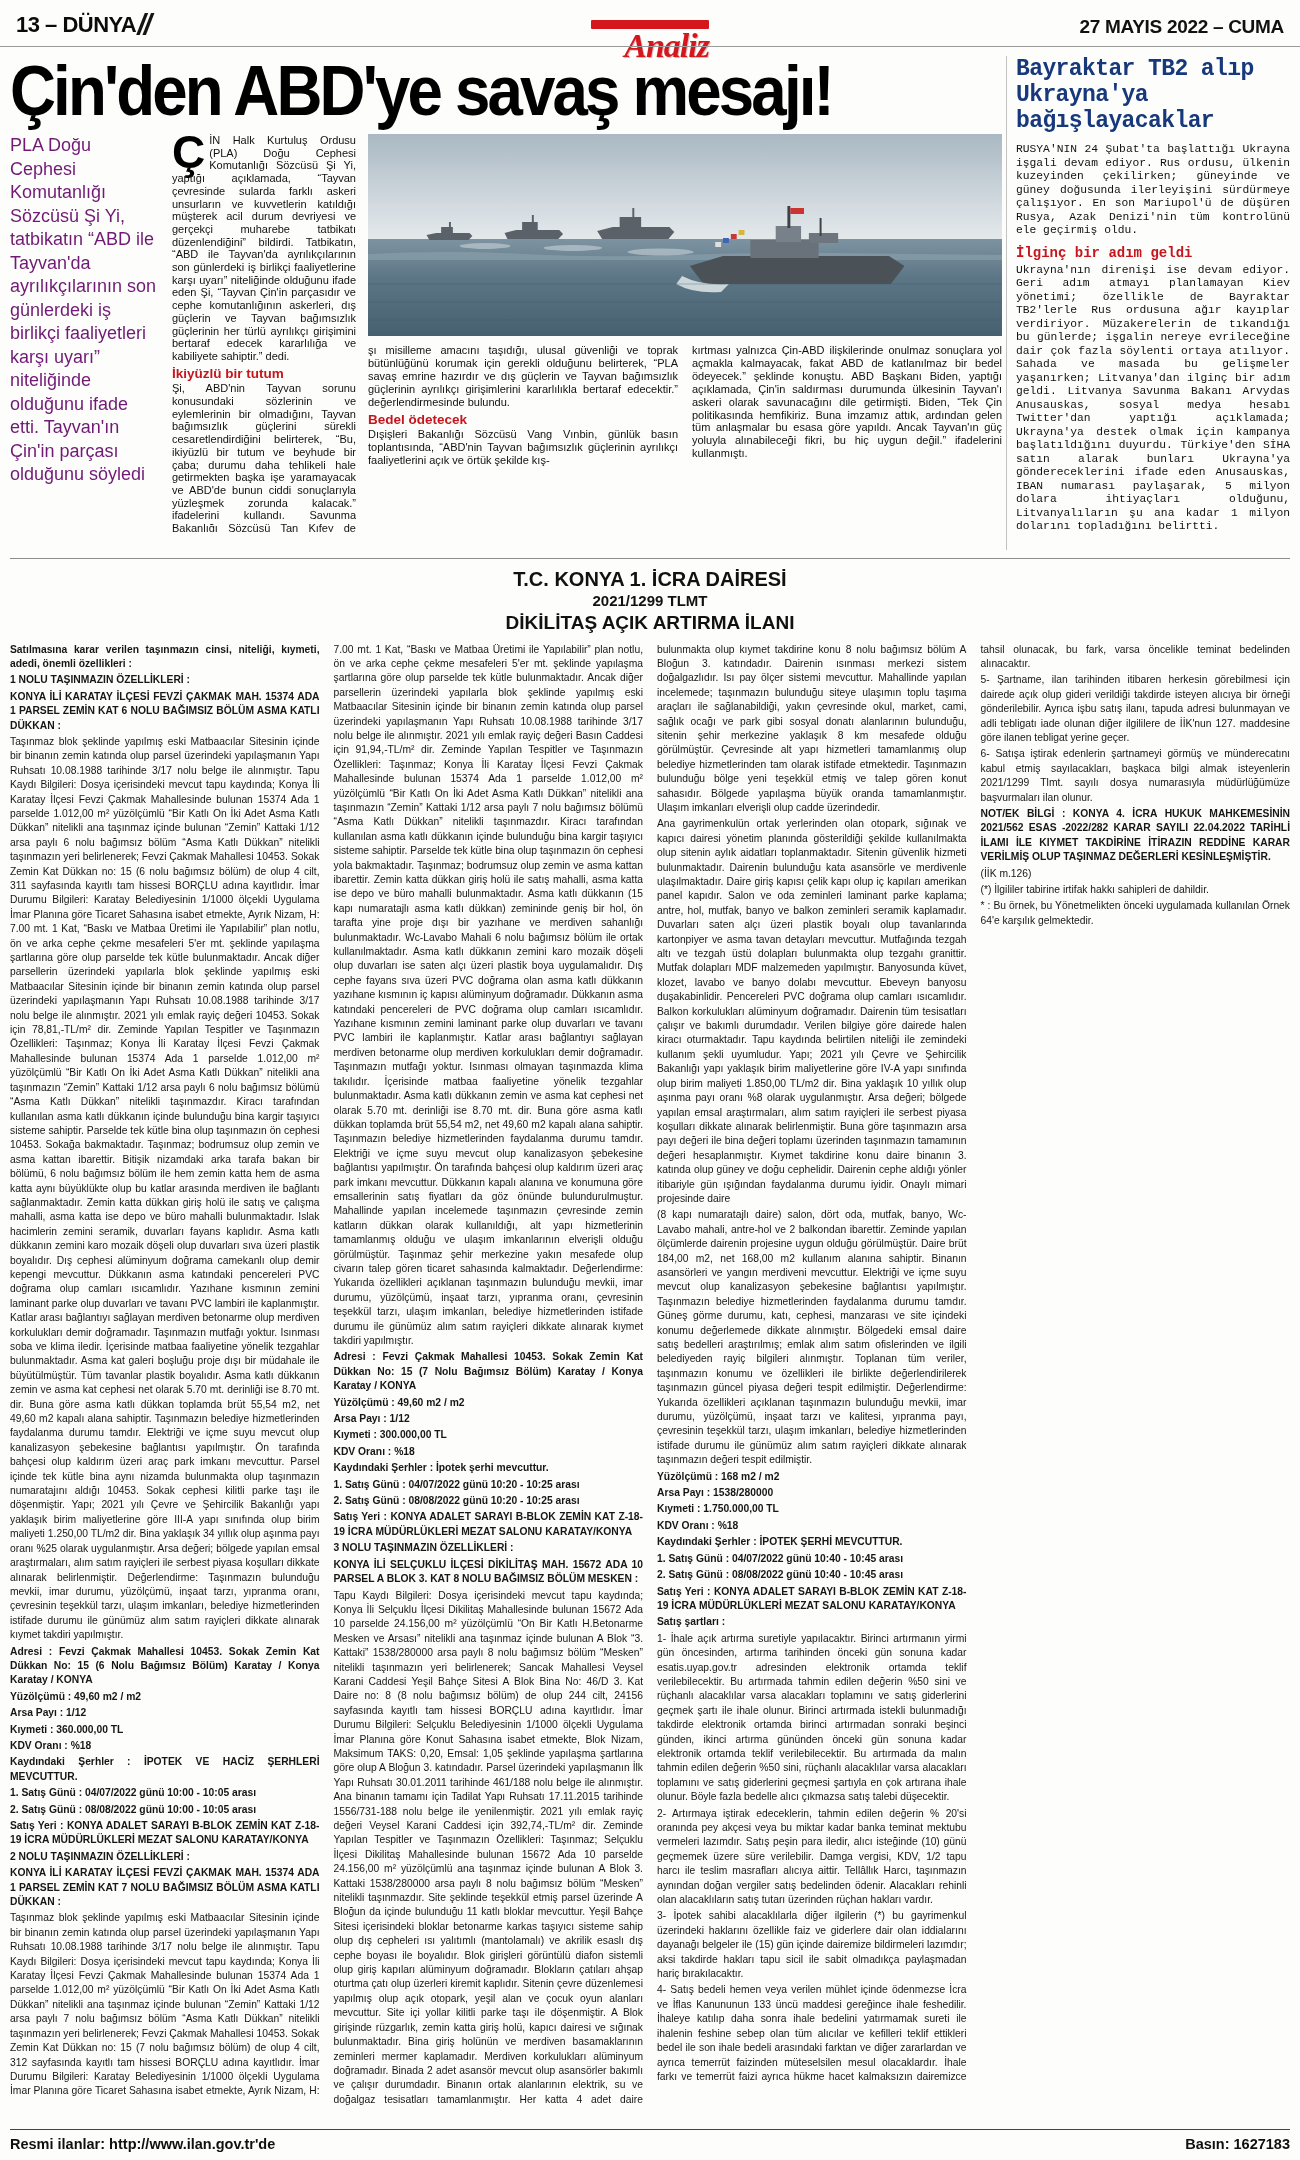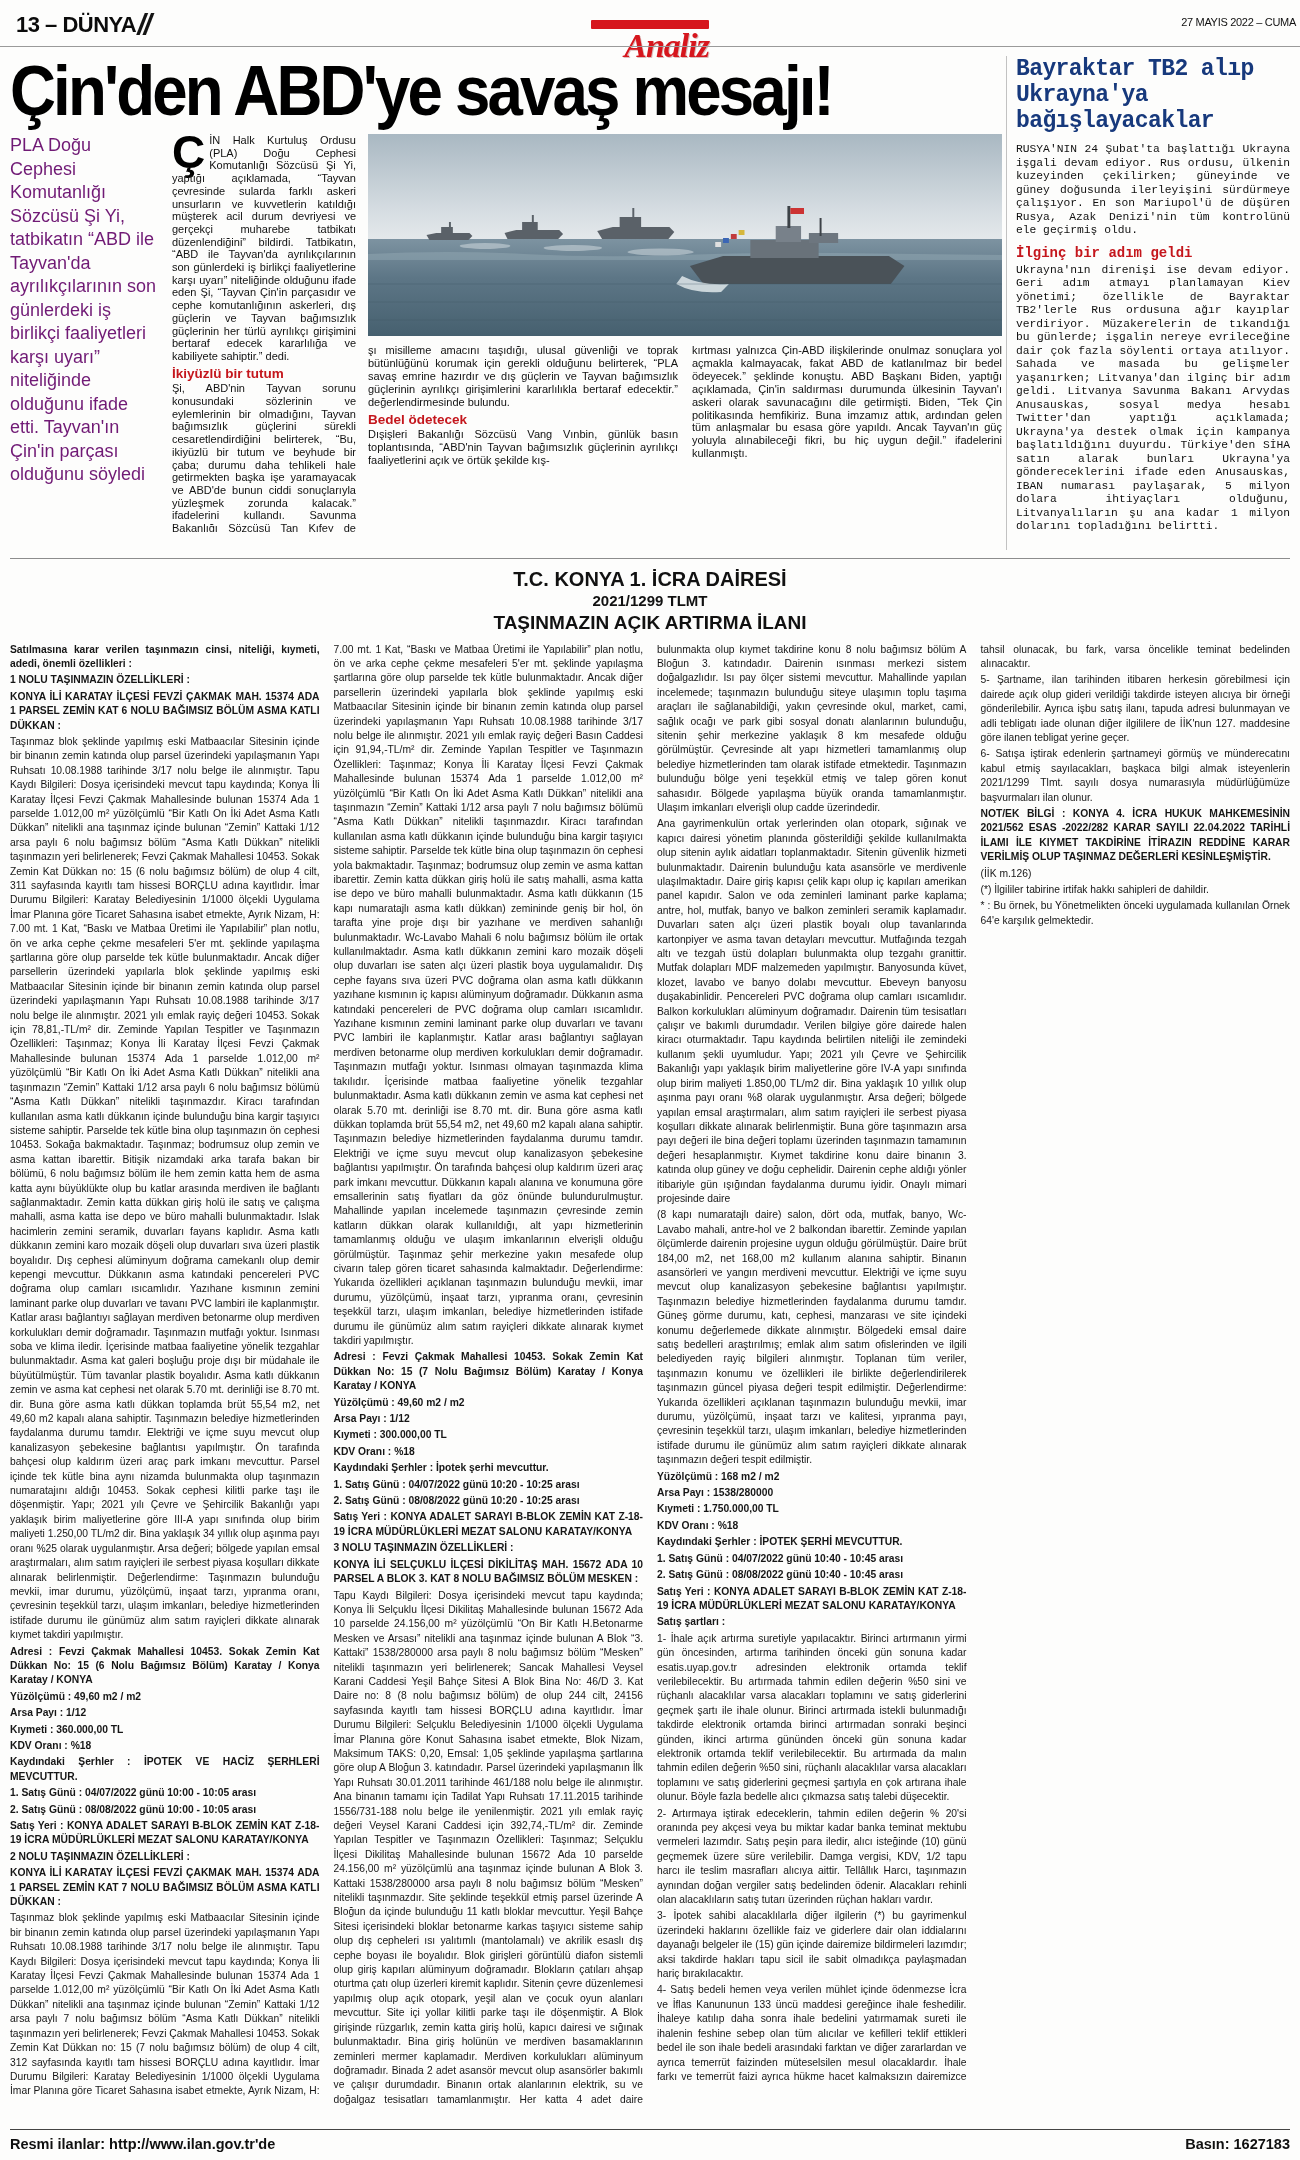--- a/index.html
+++ b/index.html
@@ -7,21 +7,21 @@
         font-family:"Liberation Sans","DejaVu Sans",sans-serif;color:#111;}
   
   .mast-left{position:absolute;top:8px;left:16px;display:flex;align-items:center;gap:1px;}
   .mast-section{font-size:22px;font-weight:bold;letter-spacing:-0.5px;color:#0b0b0b;}
   .mast-slashes{font-size:30px;font-weight:900;font-style:italic;color:#141414;letter-spacing:-2px;}
   .logo-wrap{position:absolute;top:20px;left:50%;transform:translateX(-50%);text-align:right;}
   .logo-banner{width:118px;height:9px;background:#d6161d;margin:0 auto 0;border-radius:1px;}
   .logo-text{font-family:"Liberation Serif","DejaVu Serif",serif;font-style:italic;font-weight:bold;
              font-size:34px;color:#d6161d;letter-spacing:-1px;line-height:34px;
              text-shadow:1px 1px 0 rgba(120,0,0,.25);}
-  .mast-date{position:absolute;top:16px;right:4px;font-size:11px;font-weight:normal;letter-spacing:-0.3px;}
+  .mast-date{position:absolute;top:16px;right:16px;font-size:19px;font-weight:bold;letter-spacing:-0.3px;}
   .rule-top{position:absolute;top:46px;left:0;right:0;border-top:1px solid #9a9a9a;}
   
   .main{position:absolute;top:52px;left:10px;width:992px;height:502px;overflow:hidden;}
   .kicker{font-size:26px;font-weight:bold;letter-spacing:-0.6px;line-height:30px;color:#0d0d0d;}
   .headline{font-size:67px;font-weight:bold;letter-spacing:-3px;line-height:62px;margin-top:6px;
             display:inline-block;transform:scale(.95,1.06);transform-origin:left top;color:#000;}
   .article-row{display:flex;gap:12px;margin-top:14px;}
   .lead{width:150px;flex:none;font-size:18px;line-height:23.5px;font-weight:normal;color:#701a75;}
   .col1{width:184px;flex:none;font-size:11px;line-height:12.7px;text-align:justify;height:398px;overflow:hidden;}
   .col1 p,.acol p{margin:0 0 3px;}
@@ -164,21 +164,21 @@
     <div class="sb-body">RUSYA'NIN 24 Şubat'ta başlattığı Ukrayna işgali devam ediyor. Rus ordusu, ülkenin kuzeyinden çekilirken; güneyinde ve güney doğusunda ilerleyişini sürdürmeye çalışıyor. En son Mariupol'ü de düşüren Rusya, Azak Denizi'nin tüm kontrolünü ele geçirmiş oldu.</div>
     <div class="sb-sub">İlginç bir adım geldi</div>
     <div class="sb-body" style="margin-top:0;">Ukrayna'nın direnişi ise devam ediyor. Geri adım atmayı planlamayan Kiev yönetimi; özellikle de Bayraktar TB2'lerle Rus ordusuna ağır kayıplar verdiriyor. Müzakerelerin de tıkandığı bu günlerde; işgalin nereye evrileceğine dair çok fazla söylenti ortaya atılıyor. Sahada ve masada bu gelişmeler yaşanırken; Litvanya'dan ilginç bir adım geldi. Litvanya Savunma Bakanı Arvydas Anusauskas, sosyal medya hesabı Twitter'dan yaptığı açıklamada; Ukrayna'ya destek olmak için kampanya başlatıldığını duyurdu. Türkiye'den SİHA satın alarak bunları Ukrayna'ya göndereceklerini ifade eden Anusauskas, IBAN numarası paylaşarak, 5 milyon dolara ihtiyaçları olduğunu, Litvanyalıların şu ana kadar 1 milyon dolarını topladığını belirtti.</div>
   </div>
 
   <div class="legal">
     <div class="legal-rule"></div>
     <div class="legal-head">
       <div class="legal-court">T.C. KONYA 1. İCRA DAİRESİ</div>
       <div class="legal-file">2021/1299 TLMT</div>
-      <div class="legal-title">TAŞINMAZIN AÇIK ARTIRMA İLANI</div>
+      <div class="legal-title">DİKİLİTAŞ AÇIK ARTIRMA İLANI</div>
     </div>
     <div class="legal-cols">
         <p class="lp b">Satılmasına karar verilen taşınmazın cinsi, niteliği, kıymeti, adedi, önemli özellikleri :</p>
         <p class="lp b">1 NOLU TAŞINMAZIN ÖZELLİKLERİ :</p>
         <p class="lp b">KONYA İLİ KARATAY İLÇESİ FEVZİ ÇAKMAK MAH. 15374 ADA 1 PARSEL ZEMİN KAT 6 NOLU BAĞIMSIZ BÖLÜM ASMA KATLI DÜKKAN :</p>
         <p class="lp">Taşınmaz blok şeklinde yapılmış eski Matbaacılar Sitesinin içinde bir binanın zemin katında olup parsel üzerindeki yapılaşmanın Yapı Ruhsatı 10.08.1988 tarihinde 3/17 nolu belge ile alınmıştır. Tapu Kaydı Bilgileri: Dosya içerisindeki mevcut tapu kaydında; Konya İli Karatay İlçesi Fevzi Çakmak Mahallesinde bulunan 15374 Ada 1 parselde 1.012,00 m² yüzölçümlü “Bir Katlı On İki Adet Asma Katlı Dükkan” nitelikli ana taşınmaz içinde bulunan “Zemin” Kattaki 1/12 arsa paylı 6 nolu bağımsız bölüm “Asma Katlı Dükkan” nitelikli taşınmazın yeri belirlenerek; Fevzi Çakmak Mahallesi 10453. Sokak Zemin Kat Dükkan no: 15 (6 nolu bağımsız bölüm) de olup 4 cilt, 311 sayfasında kayıtlı tam hissesi BORÇLU adına kayıtlıdır. İmar Durumu Bilgileri: Karatay Belediyesinin 1/1000 ölçekli Uygulama İmar Planına göre Ticaret Sahasına isabet etmekte, Ayrık Nizam, H: 7.00 mt. 1 Kat, “Baskı ve Matbaa Üretimi ile Yapılabilir” plan notlu, ön ve arka cephe çekme mesafeleri 5'er mt. şeklinde yapılaşma şartlarına göre olup parselde tek kütle bulunmaktadır. Ancak diğer parsellerin üzerindeki yapılarla blok şeklinde yapılmış eski Matbaacılar Sitesinin içinde bir binanın zemin katında olup parsel üzerindeki yapılaşmanın Yapı Ruhsatı 10.08.1988 tarihinde 3/17 nolu belge ile alınmıştır. 2021 yılı emlak rayiç değeri 10453. Sokak için 78,81,-TL/m² dir. Zeminde Yapılan Tespitler ve Taşınmazın Özellikleri: Taşınmaz; Konya İli Karatay İlçesi Fevzi Çakmak Mahallesinde bulunan 15374 Ada 1 parselde 1.012,00 m² yüzölçümlü “Bir Katlı On İki Adet Asma Katlı Dükkan” nitelikli ana taşınmazın “Zemin” Kattaki 1/12 arsa paylı 6 nolu bağımsız bölümü “Asma Katlı Dükkan” nitelikli taşınmazdır. Kiracı tarafından kullanılan asma katlı dükkanın içinde bulunduğu bina kargir taşıyıcı sisteme sahiptir. Parselde tek kütle bina olup taşınmazın ön cephesi 10453. Sokağa bakmaktadır. Taşınmaz; bodrumsuz olup zemin ve asma kattan ibarettir. Bitişik nizamdaki arka tarafa bakan bir bölümü, 6 nolu bağımsız bölüm ile hem zemin katta hem de asma katta aynı büyüklükte olup bu katlar arasında merdiven ile bağlantı sağlanmaktadır. Zemin katta dükkan giriş holü ile satış ve çalışma mahalli, asma katta ise depo ve büro mahalli bulunmaktadır. Islak hacimlerin zemini seramik, duvarları fayans kaplıdır. Asma katlı dükkanın zemini karo mozaik döşeli olup duvarları sıva üzeri plastik boyalıdır. Dış cephesi alüminyum doğrama camekanlı olup demir kepengi mevcuttur. Dükkanın asma katındaki pencereleri PVC doğrama olup camları ısıcamlıdır. Yazıhane kısmının zemini laminant parke olup duvarları ve tavanı PVC lambiri ile kaplanmıştır. Katlar arası bağlantıyı sağlayan merdiven betonarme olup merdiven korkulukları demir doğramadır. Taşınmazın mutfağı yoktur. Isınması soba ve klima iledir. İçerisinde matbaa faaliyetine yönelik tezgahlar bulunmaktadır. Asma kat galeri boşluğu proje dışı bir müdahale ile büyütülmüştür. Tüm tavanlar plastik boyalıdır. Asma katlı dükkanın zemin ve asma kat cephesi net olarak 5.70 mt. derinliği ise 8.70 mt. dir. Buna göre asma katlı dükkan toplamda brüt 55,54 m2, net 49,60 m2 kapalı alana sahiptir. Taşınmazın belediye hizmetlerinden faydalanma durumu tamdır. Elektriği ve içme suyu mevcut olup kanalizasyon şebekesine bağlantısı yapılmıştır. Ön tarafında bahçesi olup kaldırım üzeri araç park imkanı mevcuttur. Parsel içinde tek kütle bina aynı nizamda bulunmakta olup taşınmazın numaratajını aldığı 10453. Sokak cephesi kilitli parke taşı ile döşenmiştir. Yapı; 2021 yılı Çevre ve Şehircilik Bakanlığı yapı yaklaşık birim maliyetlerine göre III-A yapı sınıfında olup birim maliyeti 1.250,00 TL/m2 dir. Bina yaklaşık 34 yıllık olup aşınma payı oranı %25 olarak uygulanmıştır. Arsa değeri; bölgede yapılan emsal araştırmaları, alım satım rayiçleri ile serbest piyasa koşulları dikkate alınarak belirlenmiştir. Değerlendirme: Taşınmazın bulunduğu mevkii, imar durumu, yüzölçümü, inşaat tarzı, yıpranma oranı, çevresinin teşekkül tarzı, ulaşım imkanları, belediye hizmetlerinden istifade durumu ile günümüz alım satım rayiçleri dikkate alınarak kıymet takdiri yapılmıştır.</p>
         <p class="lp b">Adresi : Fevzi Çakmak Mahallesi 10453. Sokak Zemin Kat Dükkan No: 15 (6 Nolu Bağımsız Bölüm) Karatay / Konya Karatay / KONYA</p>
         <p class="lp b">Yüzölçümü : 49,60 m2 / m2</p>
         <p class="lp b">Arsa Payı : 1/12</p>
         <p class="lp b">Kıymeti : 360.000,00 TL</p>

